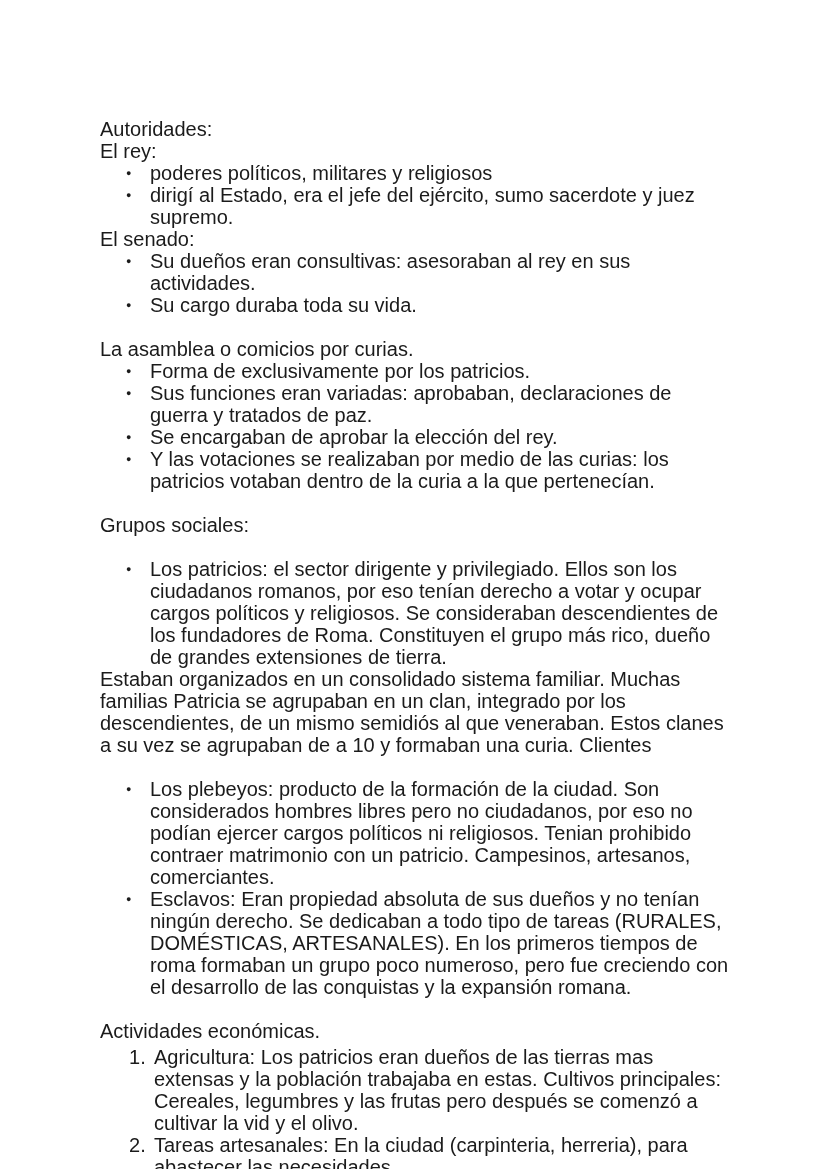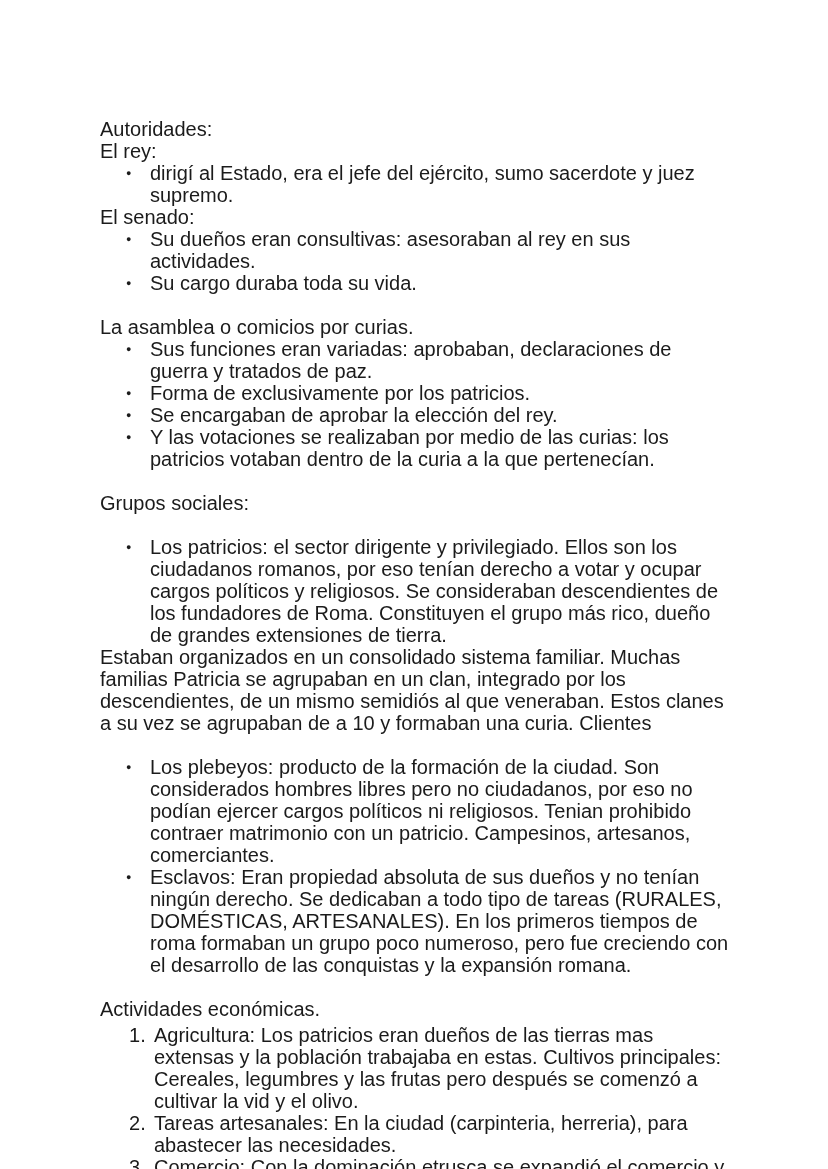--- a/index.html
+++ b/index.html
@@ -71,32 +71,33 @@
   }
 </style>
 </head>
 <body>
 
 <div class="page" style="background: rgb(255, 255, 255);">
   <div class="doc-content" id="doc-content" style="color: rgb(27, 27, 27);">
       <p class="para">Autoridades:</p>
       <p class="para">El rey:</p>
       <ul class="bullets">
+        <li>poderes políticos, militares y religiosos</li>
         <li>dirigí al Estado, era el jefe del ejército, sumo sacerdote y juez supremo.</li>
       </ul>
       <p class="para">El senado:</p>
       <ul class="bullets">
         <li>Su dueños eran consultivas: asesoraban al rey en sus actividades.</li>
         <li>Su cargo duraba toda su vida.</li>
       </ul>
       <div class="spacer"></div>
       <p class="para">La asamblea o comicios por curias.</p>
       <ul class="bullets">
+        <li>Forma de exclusivamente por los patricios.</li>
         <li>Sus funciones eran variadas: aprobaban, declaraciones de guerra y tratados de paz.</li>
-        <li>Forma de exclusivamente por los patricios.</li>
         <li>Se encargaban de aprobar la elección del rey.</li>
         <li>Y las votaciones se realizaban por medio de las curias: los patricios votaban dentro de la curia a la que pertenecían.</li>
       </ul>
       <div class="spacer"></div>
       <p class="para">Grupos sociales:</p>
       <div class="spacer"></div>
       <ul class="bullets">
         <li>Los patricios: el sector dirigente y privilegiado. Ellos son los ciudadanos romanos, por eso tenían derecho a votar y ocupar cargos políticos y religiosos. Se consideraban descendientes de los fundadores de Roma. Constituyen el grupo más rico, dueño de grandes extensiones de tierra.</li>
       </ul>
       <p class="para">Estaban organizados en un consolidado sistema familiar. Muchas familias Patricia se agrupaban en un clan, integrado por los descendientes, de un mismo semidiós al que veneraban. Estos clanes a su vez se agrupaban de a 10 y formaban una curia. Clientes</p>

